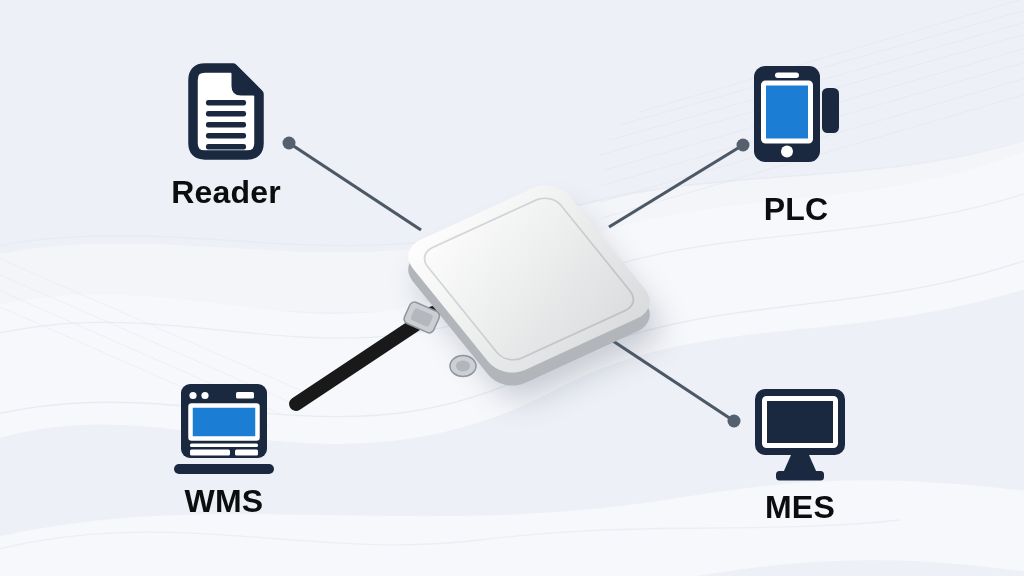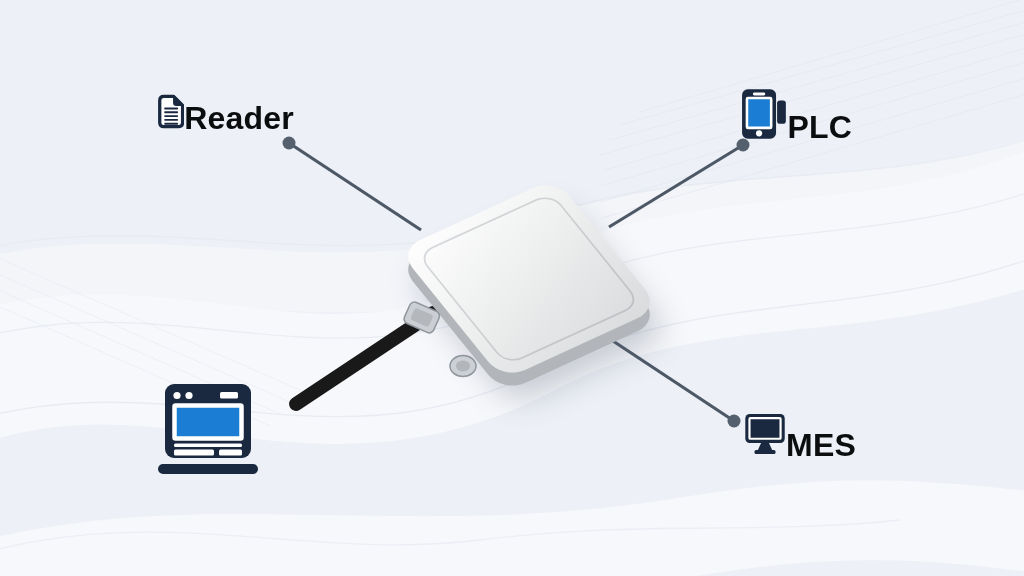--- a/index.html
+++ b/index.html
@@ -2,30 +2,30 @@
 <html><head>
 <meta charset="utf-8">
 <style>
   html,body{margin:0;padding:0;}
   body{font-family:"Liberation Sans",sans-serif;}
   #stage{position:relative;width:1024px;height:576px;overflow:hidden;background:#edf0f6;}
   .layer{position:absolute;left:0;top:0;width:1024px;height:576px;}
   svg{display:block;}
 
   
-  .node{position:absolute;display:flex;flex-direction:row;align-items:center;}
+  .node{position:absolute;display:flex;flex-direction:column;align-items:center;}
   .node .label{font-size:32px;font-weight:600;color:#0c0d0f;letter-spacing:0.2px;line-height:1.1;}
   #node-reader{left:158px;top:63px;width:136px;}
   #node-reader .label{margin-top:15px;}
   #node-plc{left:740px;top:64px;width:112px;}
   #node-plc .label{margin-top:28px;}
   #node-wms{left:156px;top:382px;width:136px;}
   #node-wms .label{margin-top:10px;}
   #node-mes{left:744px;top:386px;width:112px;}
-  #node-mes .label{margin-top:25px;}
+  #node-mes .label{margin-top:9px;}
 
   
   .device-side{position:absolute;left:0;top:0;width:100px;height:100px;border-radius:14px;
     transform-origin:0 0;transform:matrix(1.57,-0.72,1.05,1.30,398,263);
     background:#b2b5b9;box-shadow:0 10px 18px rgba(90,100,120,.30);}
   .device-face{position:absolute;left:0;top:0;width:100px;height:100px;border-radius:14px;
     transform-origin:0 0;transform:matrix(1.57,-0.72,1.05,1.30,398,250);
     background:linear-gradient(155deg,#fdfdfe 5%,#eceded 50%,#d8dadc 100%);}
   .device-groove{position:absolute;left:7px;top:7px;right:7px;bottom:7px;border-radius:10px;
     border:1.5px solid rgba(110,116,124,.26);}
@@ -126,20 +126,21 @@
       <rect x="9" y="2" width="86" height="74" rx="9" fill="#1a2940"></rect>
       <circle cx="21" cy="13.5" r="3.6" fill="#ffffff"></circle>
       <circle cx="33" cy="13.5" r="3.6" fill="#ffffff"></circle>
       <rect x="64" y="10" width="18" height="6.5" rx="1.5" fill="#ffffff"></rect>
       <rect x="18.5" y="23.5" width="67" height="33" rx="1" fill="#1b7dd3" stroke="#ffffff" stroke-width="4.5"></rect>
       <rect x="18" y="61.5" width="68" height="3.5" rx="1.5" fill="#ffffff"></rect>
       <rect x="18" y="67.5" width="40" height="6" rx="1.5" fill="#ffffff"></rect>
       <rect x="63" y="67.5" width="23" height="6" rx="1.5" fill="#ffffff"></rect>
       <rect x="2" y="82" width="100" height="10" rx="5" fill="#1a2940"></rect>
     </svg>
+    <div class="label">WMS</div>
   </div>
 
   <div class="node" id="node-mes">
     <svg width="96" height="95" viewBox="0 0 96 95">
       <rect x="3" y="3" width="90" height="66" rx="10" fill="#1a2940"></rect>
       <rect x="12.5" y="12.5" width="71" height="47" rx="2" fill="#1a2940" stroke="#ffffff" stroke-width="5"></rect>
       <path d="M39 69 h18 l7.5 17 h-33 z" fill="#1a2940"></path>
       <rect x="24" y="85" width="48" height="9.5" rx="3.5" fill="#1a2940"></rect>
     </svg>
     <div class="label">MES</div>

